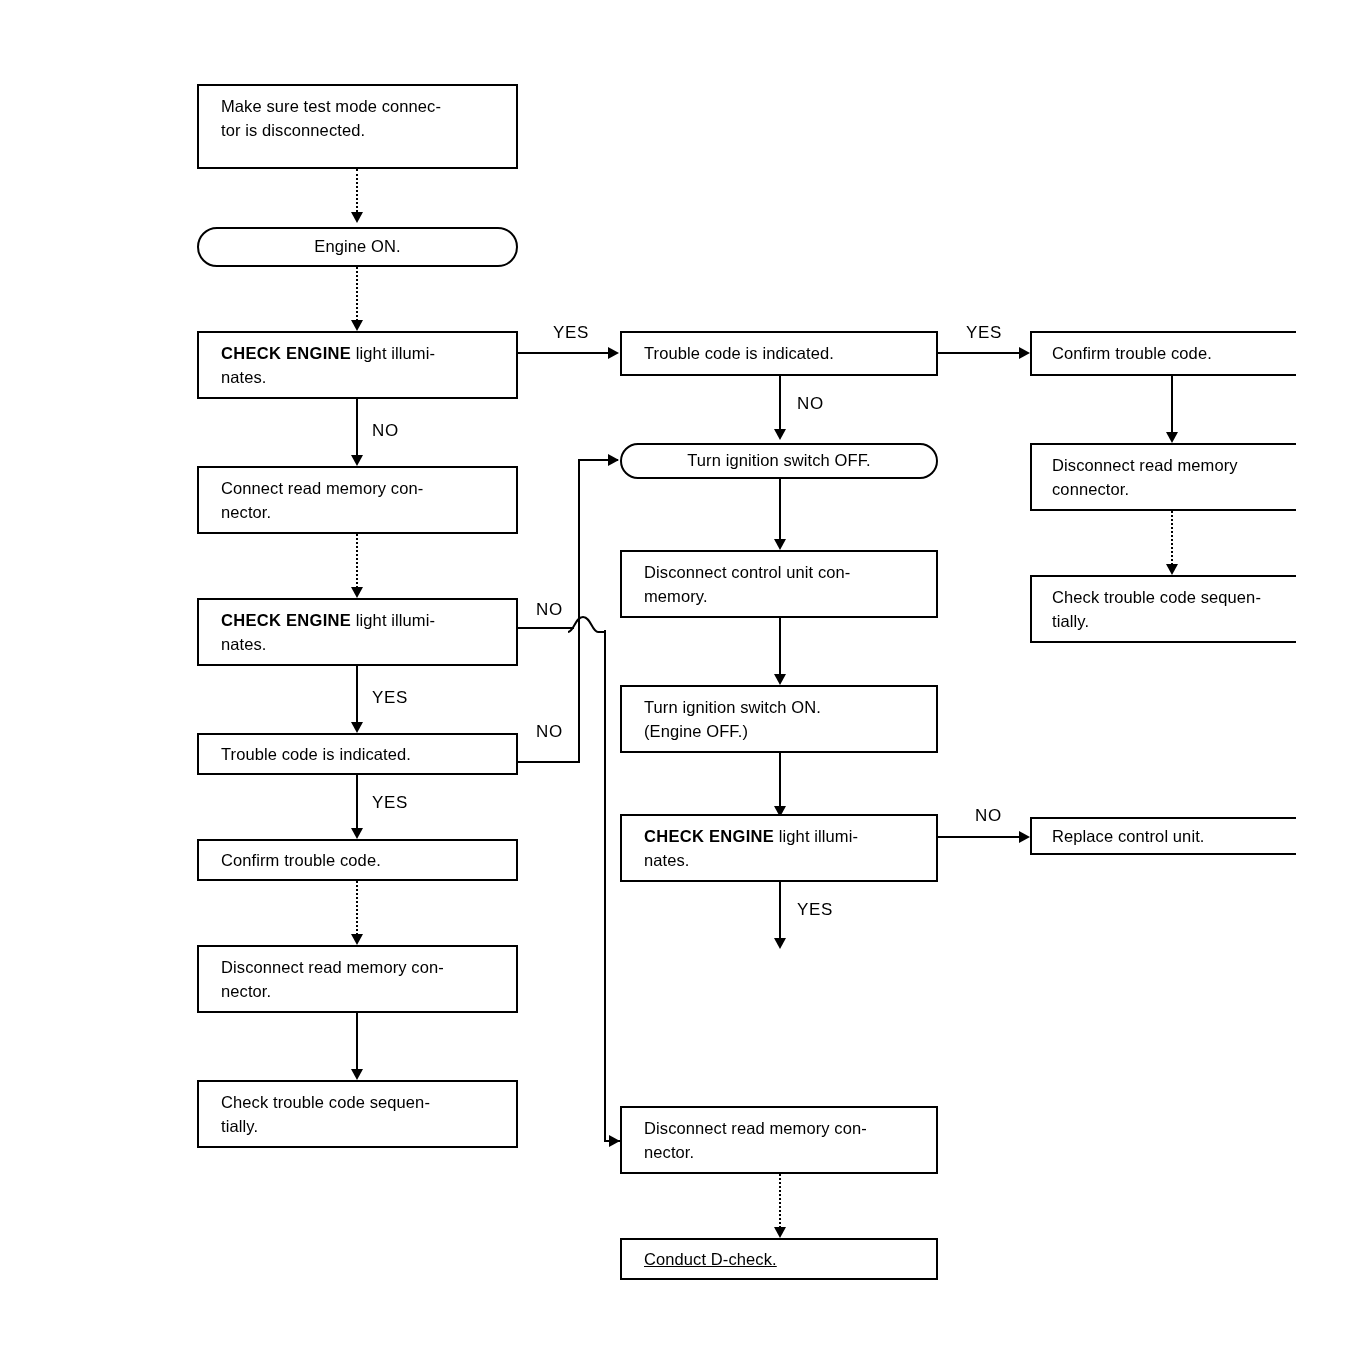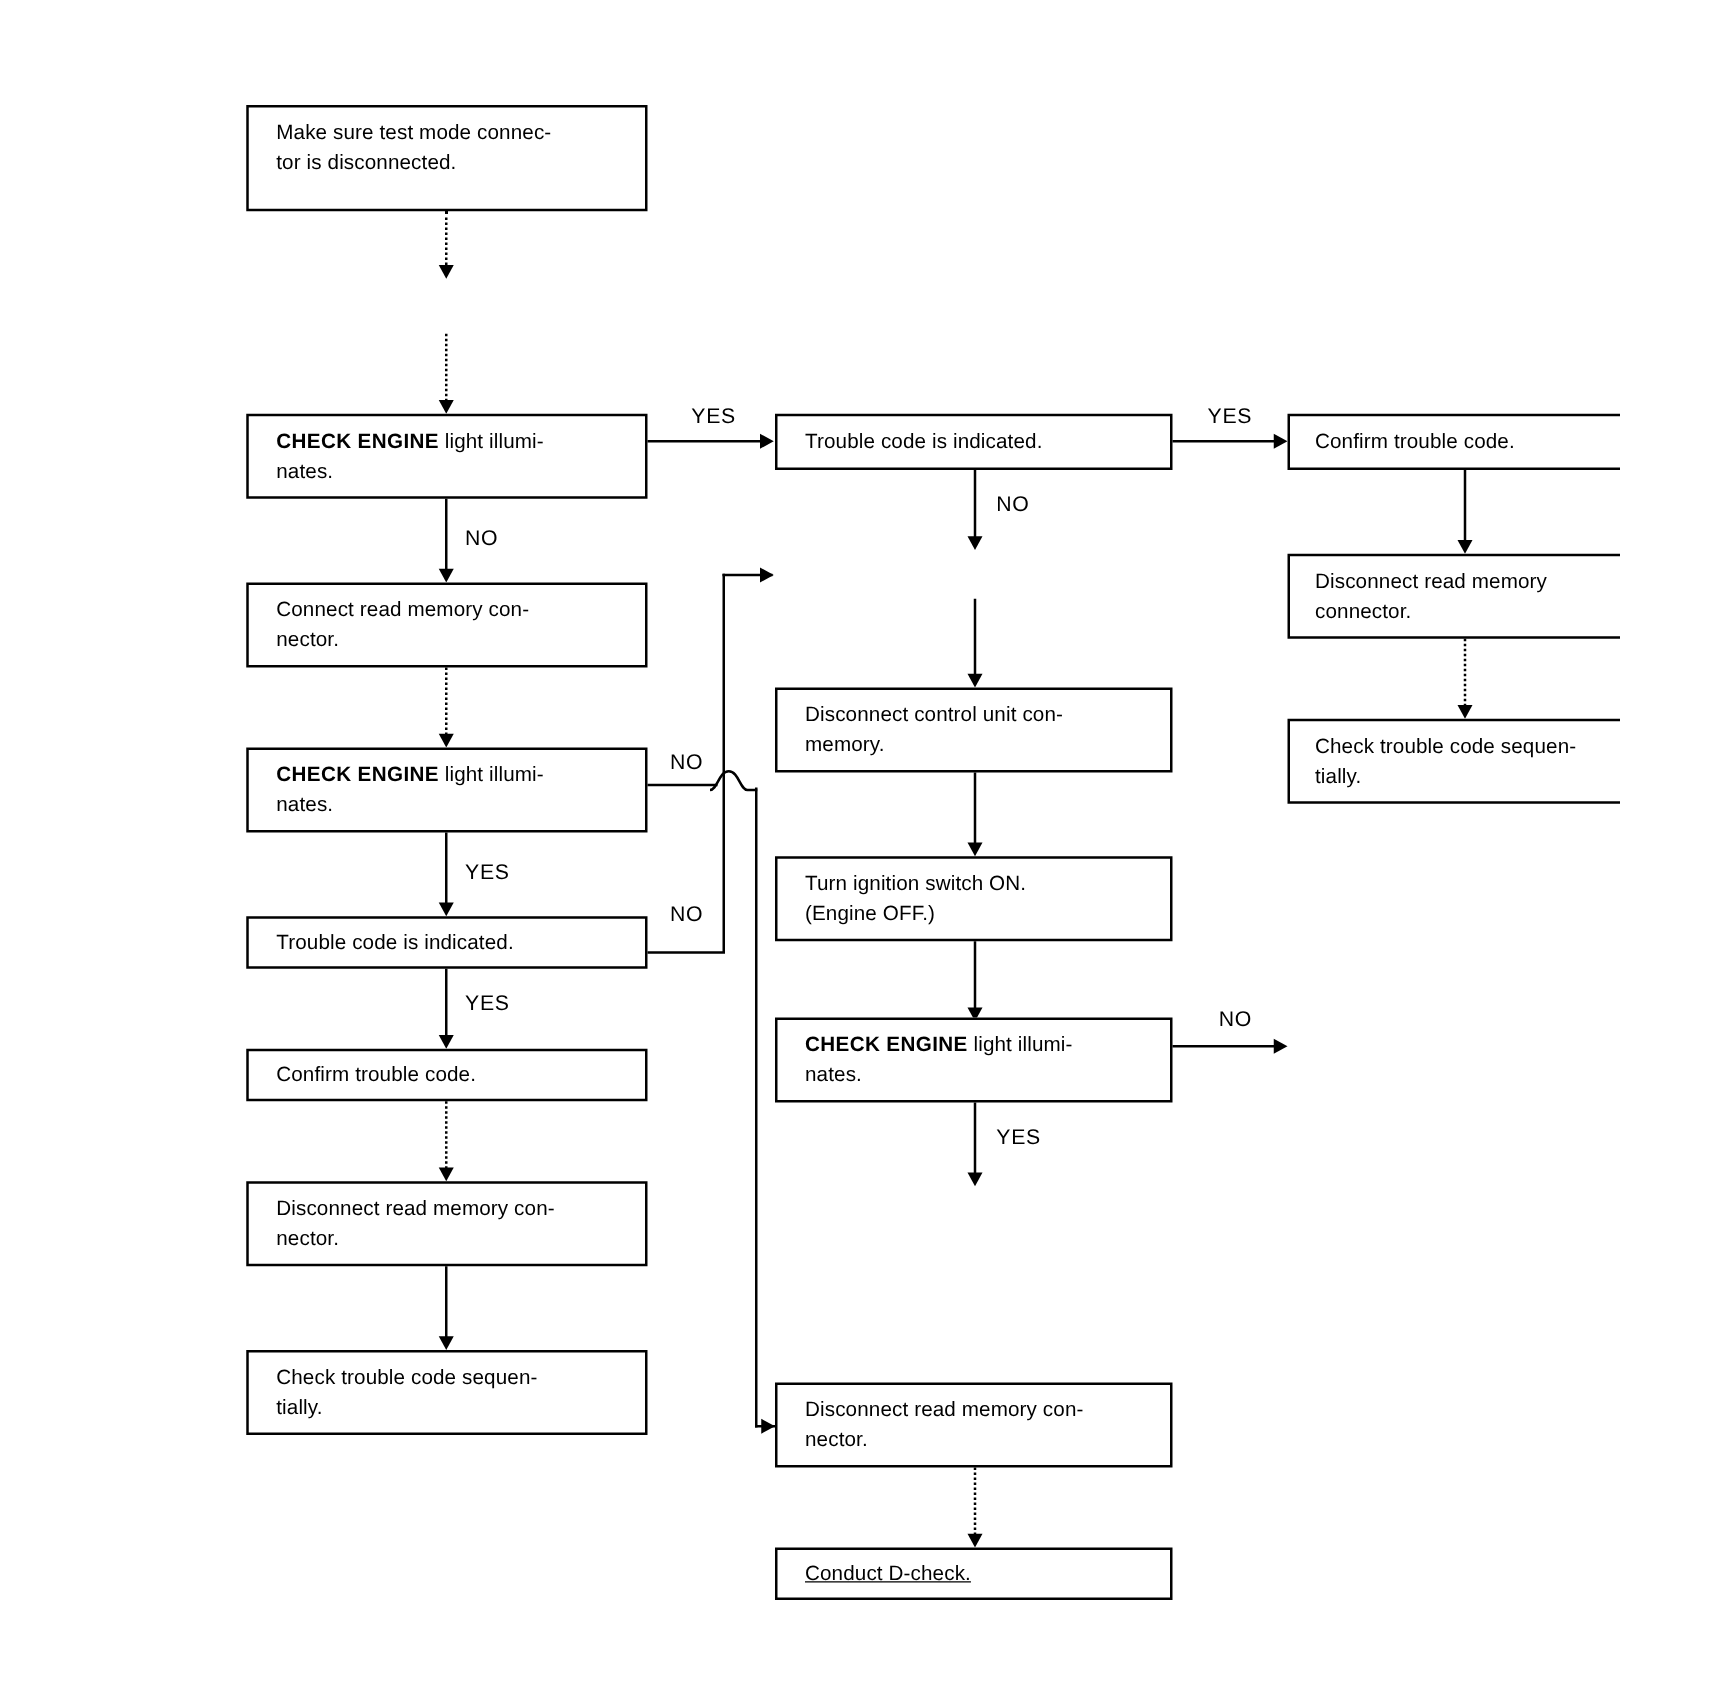--- a/index.html
+++ b/index.html
@@ -67,20 +67,23 @@
 <div id="page">
 
   <div class="node" style="left:197px;top:84px;width:321px;height:85px;">
     <span class="ln">Make sure test mode connec-</span>
     <span class="ln">tor is disconnected.</span>
   </div>
 
   <div class="dash-v" style="left:356px;top:169px;height:47px;"></div>
   <div class="arw down" style="left:351px;top:212px;"></div>
 
+  <div class="node term" style="left:197px;top:227px;width:321px;height:40px;padding:0;">
+    <span class="ln">Engine ON.</span>
+  </div>
 
   <div class="dash-v" style="left:356px;top:267px;height:58px;"></div>
   <div class="arw down" style="left:351px;top:320px;"></div>
 
   <div class="node" style="left:197px;top:331px;width:321px;height:68px;">
     <span class="ln"><span class="b">CHECK ENGINE</span><span> light illumi-</span></span>
     <span class="ln">nates.</span>
   </div>
 
   <div class="h" style="left:518px;top:352px;width:95px;"></div>
@@ -156,20 +159,23 @@
   </div>
 
   <div class="h" style="left:938px;top:352px;width:85px;"></div>
   <div class="arw right" style="left:1019px;top:347px;"></div>
   <div class="lbl" style="left:966px;top:323px;">YES</div>
 
   <div class="v" style="left:779px;top:376px;height:58px;"></div>
   <div class="arw down" style="left:774px;top:429px;"></div>
   <div class="lbl" style="left:797px;top:394px;">NO</div>
 
+  <div class="node term" style="left:620px;top:443px;width:318px;height:36px;padding:0;">
+    <span class="ln">Turn ignition switch OFF.</span>
+  </div>
 
   <div class="v" style="left:779px;top:479px;height:66px;"></div>
   <div class="arw down" style="left:774px;top:539px;"></div>
 
   <div class="node" style="left:620px;top:550px;width:318px;height:68px;">
     <span class="ln">Disconnect control unit con-</span>
     <span class="ln">memory.</span>
   </div>
 
   <div class="v" style="left:779px;top:618px;height:62px;"></div>
@@ -225,14 +231,17 @@
   </div>
 
   <div class="dash-v" style="left:1171px;top:511px;height:58px;"></div>
   <div class="arw down" style="left:1166px;top:564px;"></div>
 
   <div class="node" style="left:1030px;top:575px;width:285px;height:68px;padding-left:20px;">
     <span class="ln">Check trouble code sequen-</span>
     <span class="ln">tially.</span>
   </div>
 
+  <div class="node" style="left:1030px;top:817px;width:285px;height:38px;padding-top:6px;padding-left:20px;">
+    <span class="ln">Replace control unit.</span>
+  </div>
 
 </div>
 
 </body></html>

